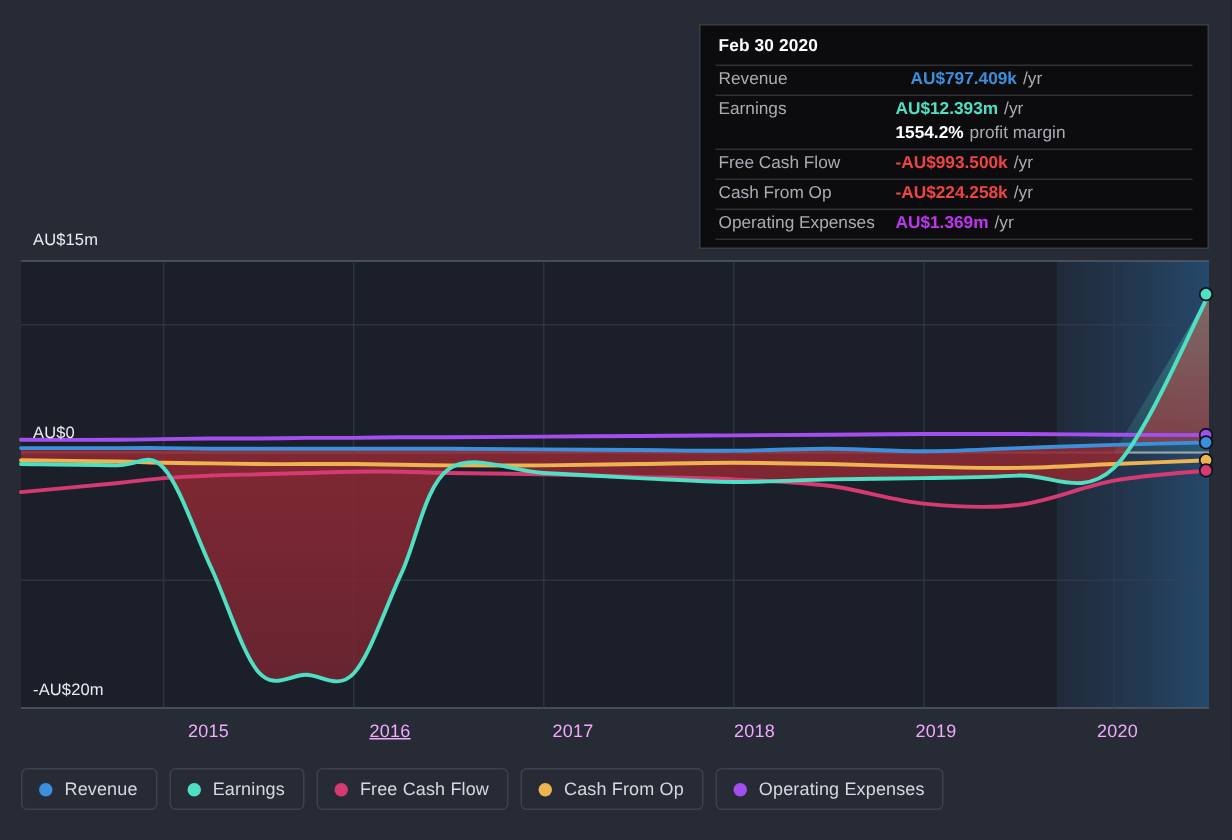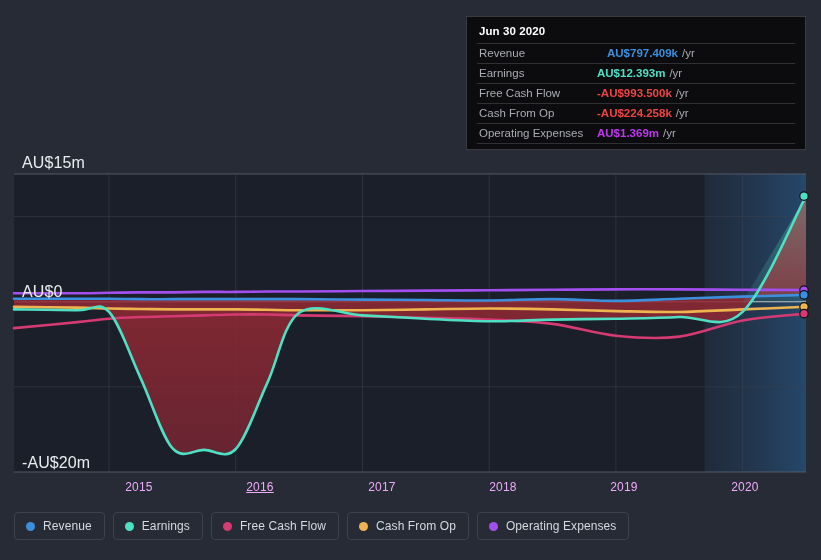--- a/index.html
+++ b/index.html
@@ -10,21 +10,21 @@
     color:#e8eaee; -webkit-font-smoothing:antialiased;
   }
   #chart-root { position:absolute; inset:0; }
 
   
   .plot-wrap { position:absolute; left:0; top:0; width:821px; height:505px; }
   svg.plot { position:absolute; left:0; top:0; }
 
   
   .ylabel {
-    position:absolute; font-size:16px; color:#e9ebef; white-space:nowrap;
+    position:absolute; font-size:11px; color:#e9ebef; white-space:nowrap;
     letter-spacing:.1px;
   }
   
   .xlabel {
     position:absolute; font-size:12px; color:#f0abfc; top:480px;
     transform:translateX(-50%); white-space:nowrap; letter-spacing:.2px;
   }
 
   
   .tooltip {
@@ -117,29 +117,33 @@
   <div id="xlabels">
       <div class="xlabel" style="left: 139px;">2015</div>
       <div class="xlabel" style="left: 260px; text-decoration: underline;">2016</div>
       <div class="xlabel" style="left: 382px;">2017</div>
       <div class="xlabel" style="left: 503px;">2018</div>
       <div class="xlabel" style="left: 624px;">2019</div>
       <div class="xlabel" style="left: 745px;">2020</div>
     </div>
 
   <div class="tooltip">
-    <div class="tt-title">Jun 30 2020</div>
+    <div class="tt-title">Feb 30 2020</div>
     <div id="tt-rows">
         <div class="tt-row">
           <span class="tt-name">Revenue</span>
           <span><span class="tt-val" style="color: rgb(59, 143, 221); margin-left: 10px;">AU$797.409k</span><span class="tt-suffix">/yr</span></span>
         </div>
         <div class="tt-row">
           <span class="tt-name">Earnings</span>
           <span><span class="tt-val" style="color: rgb(79, 224, 196);">AU$12.393m</span><span class="tt-suffix">/yr</span></span>
+        </div>
+        <div class="tt-row no-line">
+          <span class="tt-name"></span>
+          <span><span class="tt-val" style="color: rgb(255, 255, 255);">1554.2%</span><span class="tt-suffix">profit margin</span></span>
         </div>
         <div class="tt-row">
           <span class="tt-name">Free Cash Flow</span>
           <span><span class="tt-val" style="color: rgb(239, 68, 68); text-align: center;">-AU$993.500k</span><span class="tt-suffix">/yr</span></span>
         </div>
         <div class="tt-row">
           <span class="tt-name">Cash From Op</span>
           <span><span class="tt-val" style="color: rgb(239, 68, 68);">-AU$224.258k</span><span class="tt-suffix">/yr</span></span>
         </div>
         <div class="tt-row">

